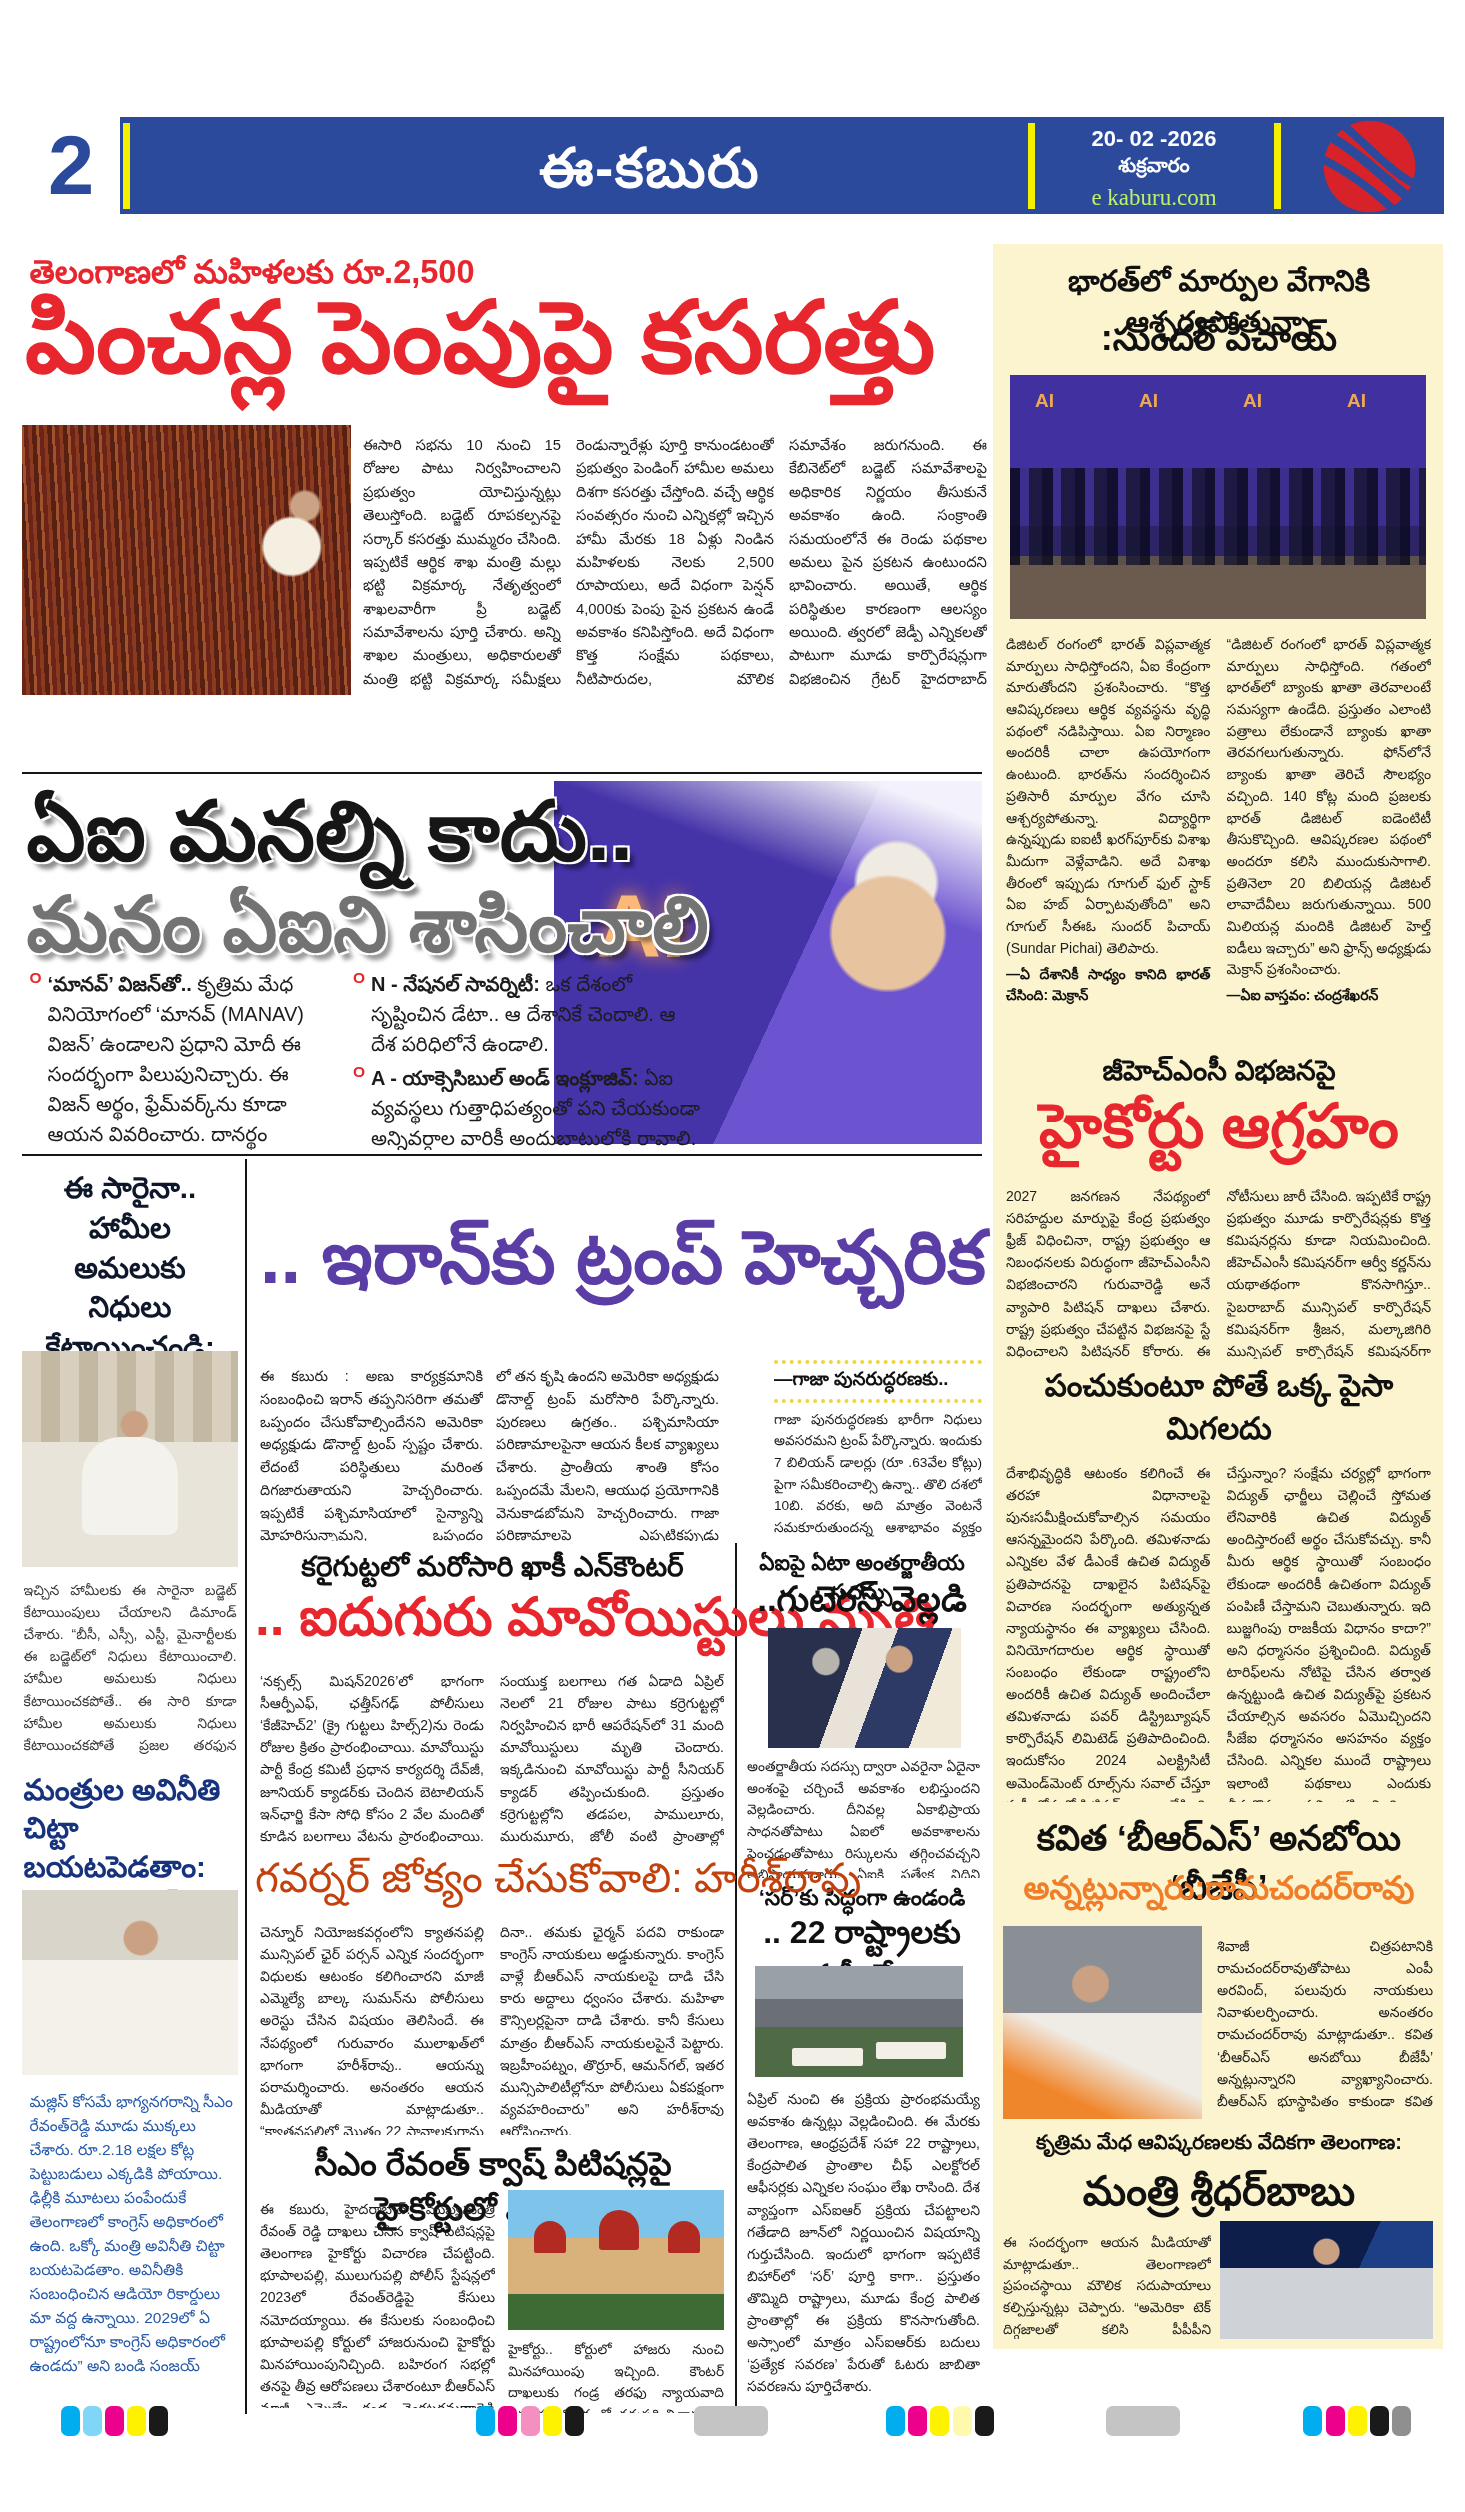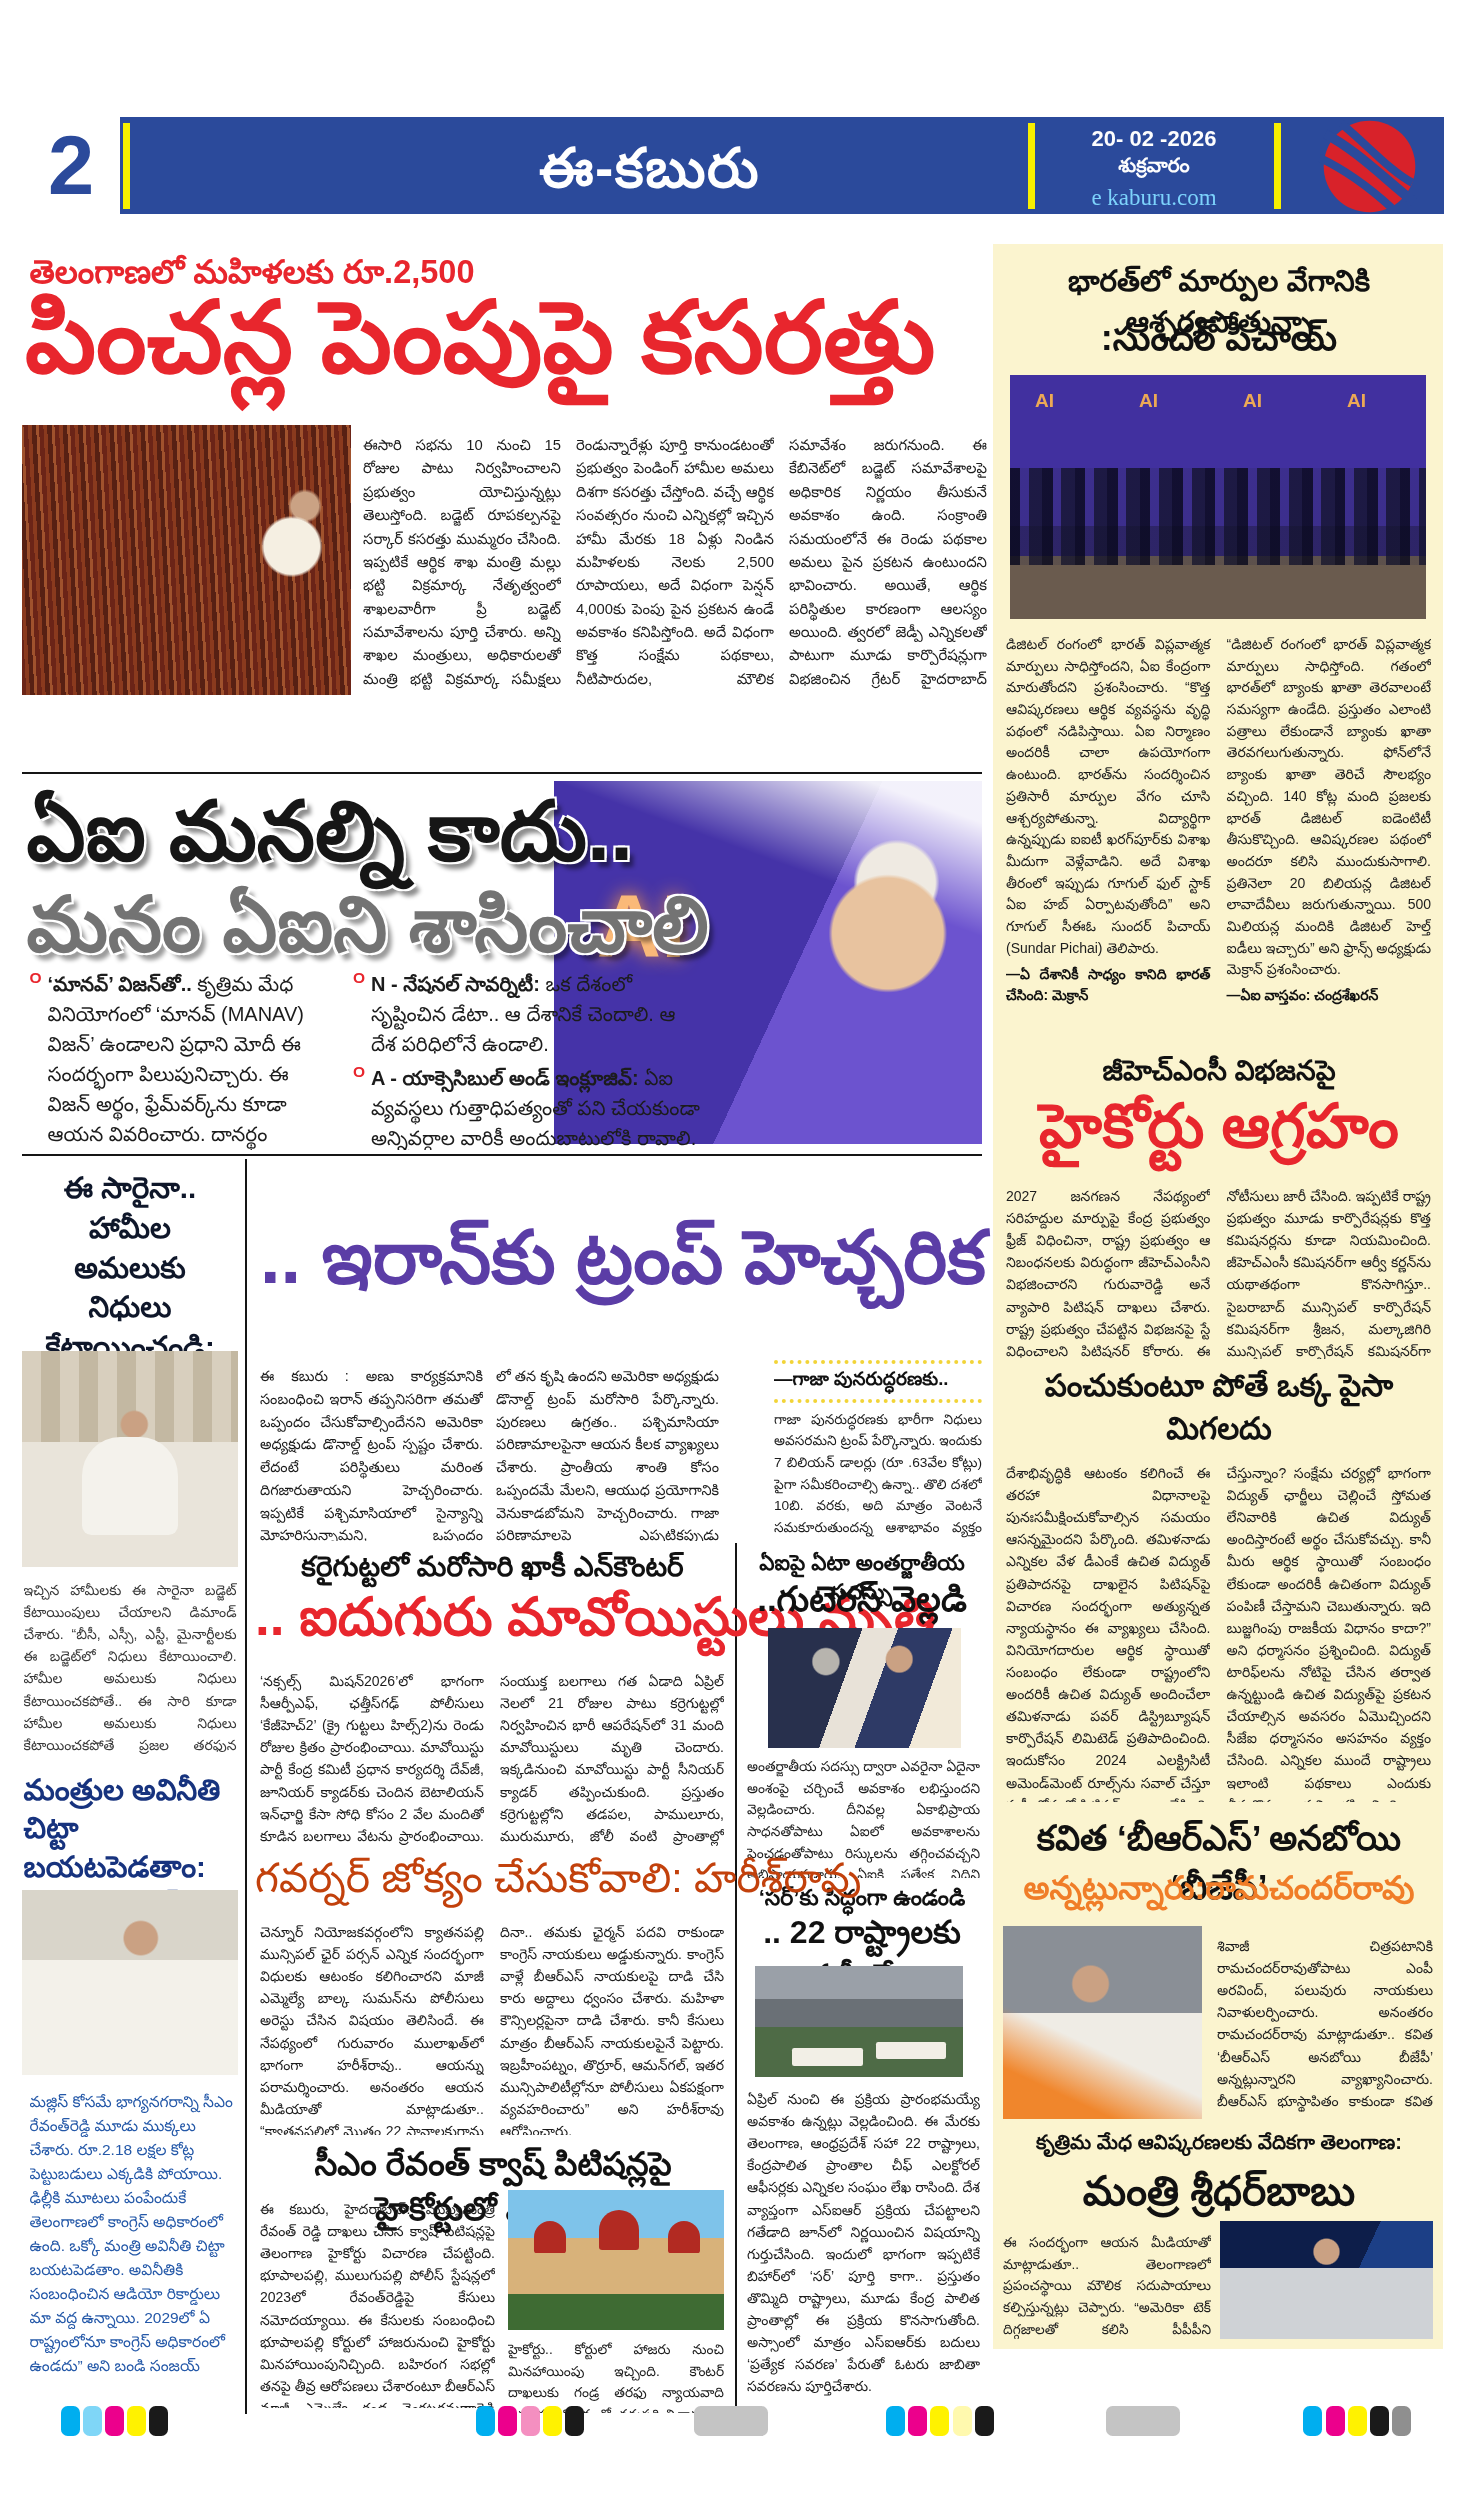--- a/index.html
+++ b/index.html
@@ -7,21 +7,21 @@
         font-family:"Liberation Sans",sans-serif;color:#1c1c1c;}
   .abs{position:absolute;}
   
   .mast{background:#2b4a9b;}
   .mast-pageno{background:#ffffff;color:#2b4a9b;font-weight:bold;font-size:83px;
     display:flex;align-items:center;justify-content:center;}
   .ystripe{background:#f7ef00;}
   .mast-title{color:#ffffff;font-weight:bold;font-size:55px;text-align:center;letter-spacing:1.5px;}
   .mast-date,.mast-day{color:#fdfdfd;font-weight:bold;font-size:22px;text-align:center;}
   .mast-day{font-size:20px;}
-  .mast-site{color:#7dd3fc;font-family:"Liberation Serif",serif;font-size:23px;text-align:center;}
+  .mast-site{color:#bef264;font-family:"Liberation Serif",serif;font-size:23px;text-align:center;}
   
   .kicker-red{color:#e8262d;font-weight:bold;font-size:32.5px;}
   .lead-head{color:#e8262d;font-weight:bold;font-size:100px;line-height:1.05;white-space:nowrap;}
   .body-txt{font-size:14.8px;line-height:1.58;text-align:justify;color:#1c1c1c;overflow:hidden;}
   .cols2{display:flex;gap:16.2px;}
   .cols2>div{flex:1;}
   .photo{background:#888;overflow:hidden;}
   .rule-h{background:#151515;height:2.2px;}
   .rule-v{background:#151515;width:2.2px;}
   

